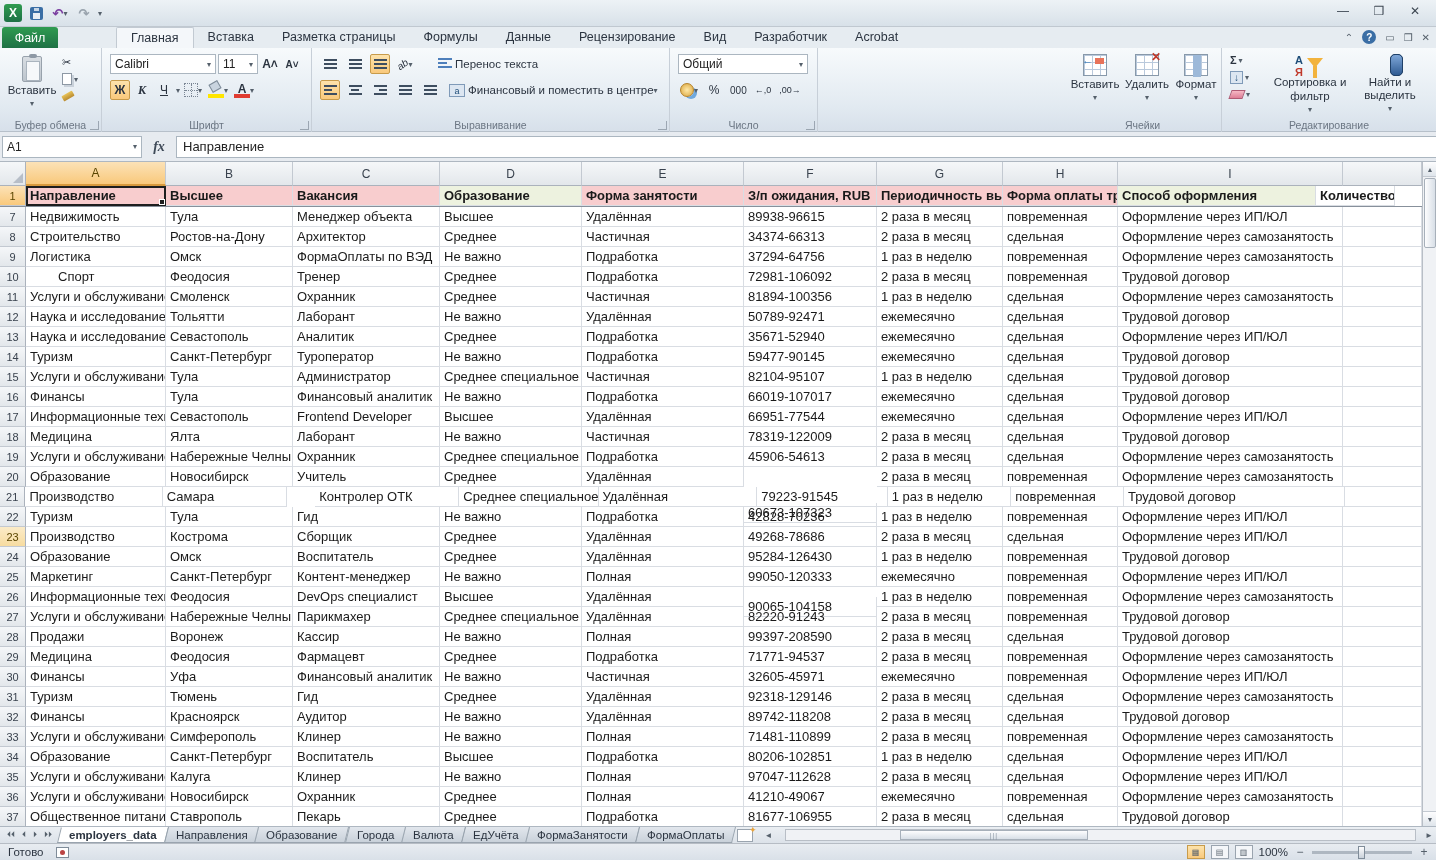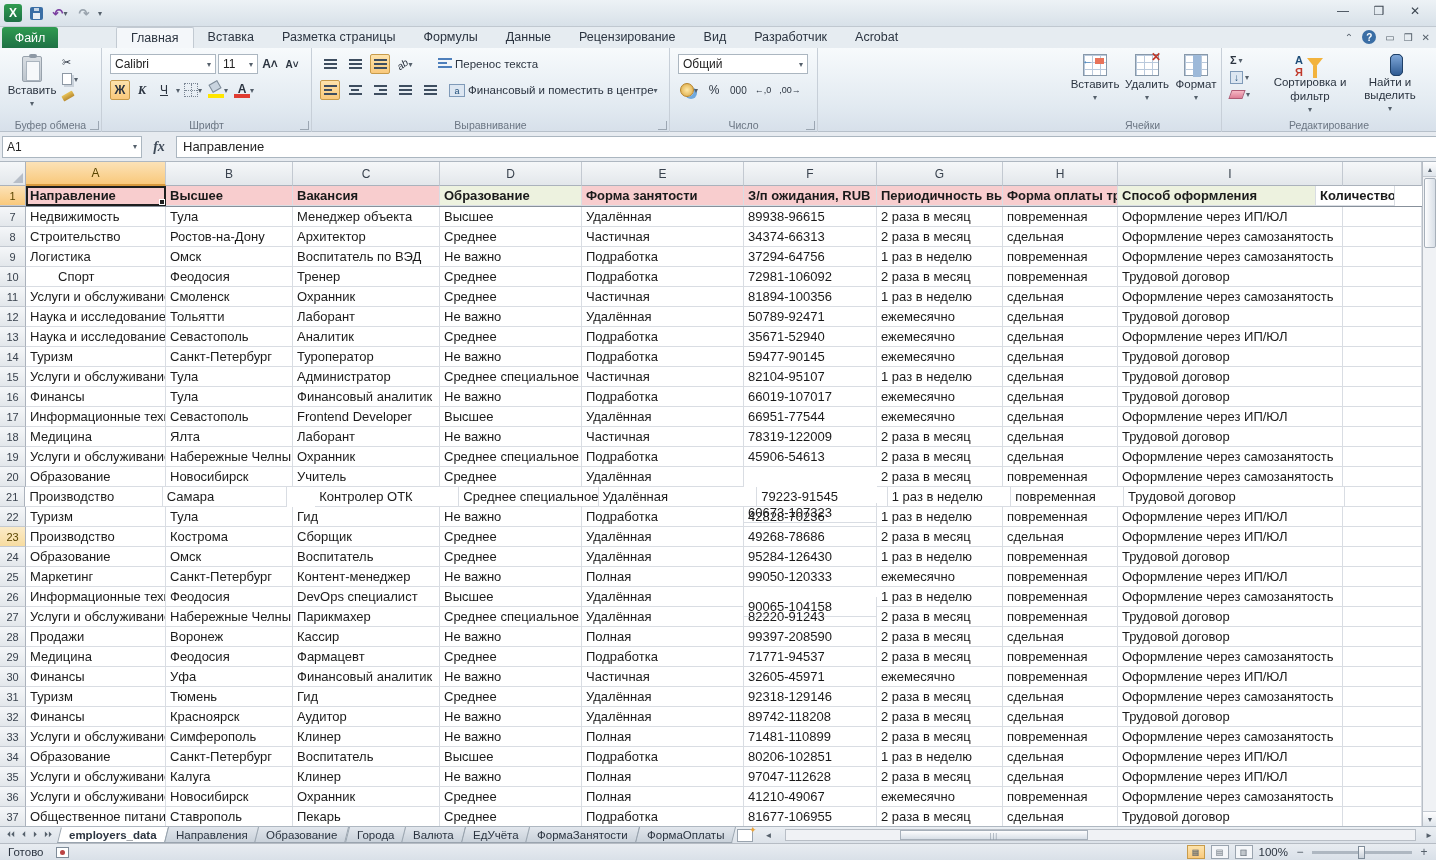--- a/index.html
+++ b/index.html
@@ -513,21 +513,21 @@
         <div class="gc" style="width: 133px;">34374-66313</div>
         <div class="gc" style="width: 126px;">2 раза в месяц</div>
         <div class="gc" style="width: 115px;">сдельная</div>
         <div class="gc" style="width: 225px;">Оформление через самозанятость</div>
         <div class="gc" style="width: 79px;"></div>
       </div>
       <div class="grow">
         <div class="rh">9</div>
         <div class="gc" style="width: 140px;">Логистика</div>
         <div class="gc" style="width: 127px;">Омск</div>
-        <div class="gc" style="width: 147px;">Воспитатель по ВЭД</div>
+        <div class="gc" style="width: 147px;">ФормаОплаты по ВЭД</div>
         <div class="gc" style="width: 142px;">Не важно</div>
         <div class="gc" style="width: 162px;">Подработка</div>
         <div class="gc" style="width: 133px;">37294-64756</div>
         <div class="gc" style="width: 126px;">1 раз в неделю</div>
         <div class="gc" style="width: 115px;">повременная</div>
         <div class="gc" style="width: 225px;">Оформление через самозанятость</div>
         <div class="gc" style="width: 79px;"></div>
       </div>
       <div class="grow">
         <div class="rh">10</div>

